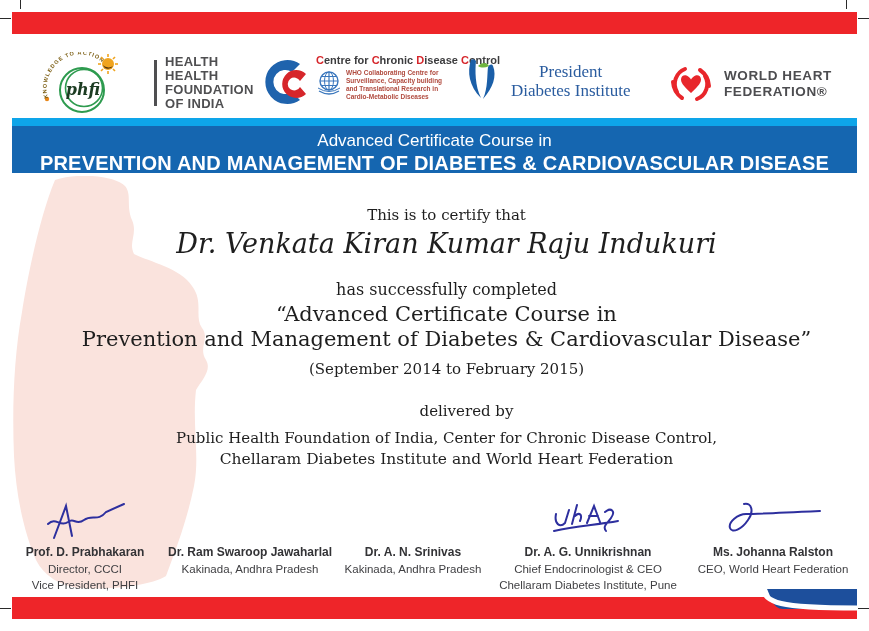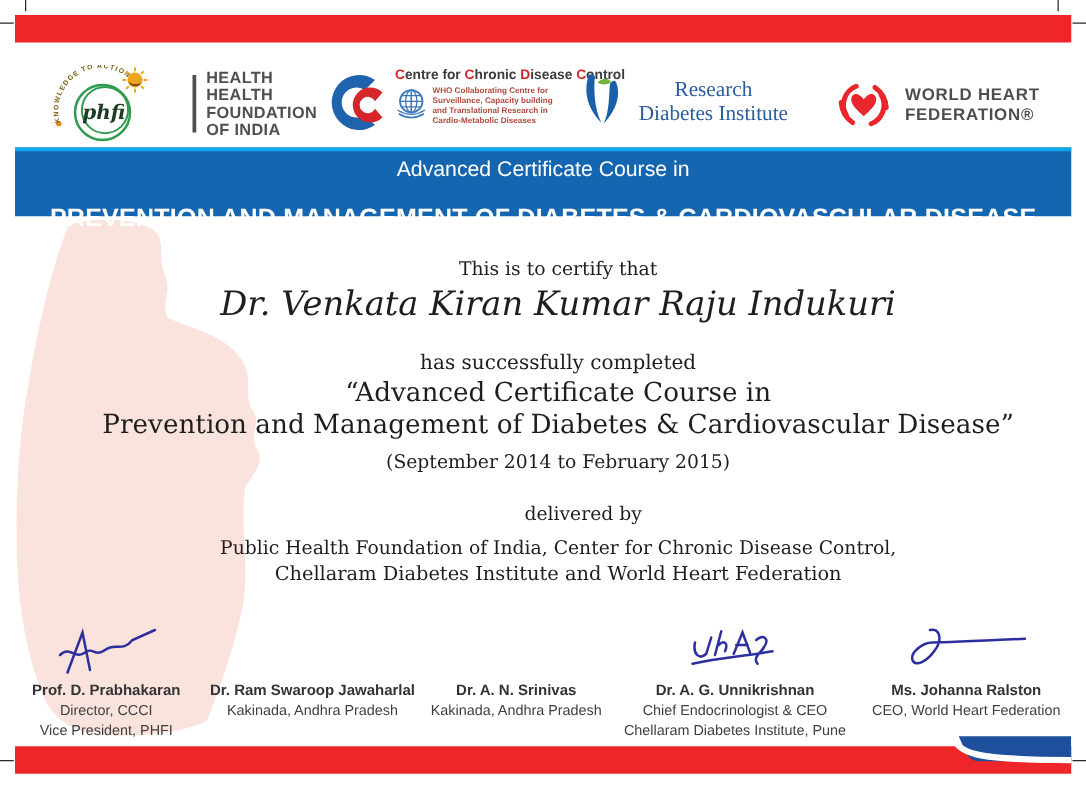--- a/index.html
+++ b/index.html
@@ -24,23 +24,23 @@
   .ccdc-title .redcap { color:#d6262b; }
   .ccdc-who { display:flex; align-items:flex-start; margin-top:3px; }
   .who-lines { font-size:6.5px; font-weight:bold; color:#b04a3e; line-height:8px; margin-left:4px; }
 
   .cdi-text { font-size:17px; color:#2a5c9f; font-family:"Liberation Serif", serif; line-height:19px; text-align:center; margin-left:8px; }
 
   .whf-text { font-size:13.5px; font-weight:bold; color:#4d4d50; line-height:16px; letter-spacing:0.6px; margin-left:10px; }
 
   
   .banner { position:absolute; top:118px; left:12px; right:12px; height:55px;
-            background:#1566b0; border-top:3px solid #0ea5e9; text-align:center; color:#fff; }
+            background:#1566b0; border-top:8px solid #0ea5e9; text-align:center; color:#fff; }
   .banner-line1 { font-size:17px; margin-top:5px; }
-  .banner-line2 { font-size:20px; font-weight:bold; letter-spacing:0.2px; margin-top:18px; }
+  .banner-line2 { font-size:20px; font-weight:bold; letter-spacing:0.2px; margin-top:1px; }
 
   
   .watermark { position:absolute; top:176px; left:10px; }
 
   
   .bodyline { position:absolute; left:12px; width:869px; text-align:center;
               font-family:"DejaVu Serif", serif; color:#1e1e1e; }
   .t-certify   { top:206px; font-size:15px; }
   .t-name      { top:228px; font-size:27px; font-style:italic; }
   .t-completed { top:280px; font-size:16px; }
@@ -147,21 +147,21 @@
       </div>
     </div>
 
     <div class="logo" style="left:463px; top:8px;">
       <svg width="40" height="46" viewBox="0 0 40 46">
         <path d="M8,2 C4,14 6,28 18,40 C12,28 12,12 13,3 C11,1 9,1 8,2 Z" fill="#1b5fa8"></path>
         <path d="M30,8 C34,18 30,30 20,41 C25,30 24,16 25,9 C27,6 29,6 30,8 Z" fill="#1b5fa8"></path>
         <path d="M15,8 C19,4 24,4 26,8 C22,10 18,10 15,8 Z" fill="#6fb43f"></path>
       </svg>
       <div class="cdi-text">
-        <div>Research</div>
+        <div>President</div>
         <div>Diabetes Institute</div>
       </div>
     </div>
 
     <div class="logo" style="left:668px; top:12px;">
       <svg width="46" height="44" viewBox="0 0 46 44">
         <path d="M23,31 C18,26 13,22 13,17.5 C13,14 16,12.5 18.5,13.5 C20.5,14.3 22,16 23,17.5 C24,16 25.5,14.3 27.5,13.5 C30,12.5 33,14 33,17.5 C33,22 28,26 23,31 Z" fill="#e8262b"></path>
         <path d="M9,30 A16,16 0 0 1 17,7" fill="none" stroke="#e8262b" stroke-width="4" stroke-linecap="round"></path>
         <path d="M37,14 A16,16 0 0 1 29,37" fill="none" stroke="#e8262b" stroke-width="4" stroke-linecap="round"></path>
         <path d="M14,36 A21,21 0 0 1 5,20" fill="none" stroke="#e8262b" stroke-width="4" stroke-linecap="round"></path>

